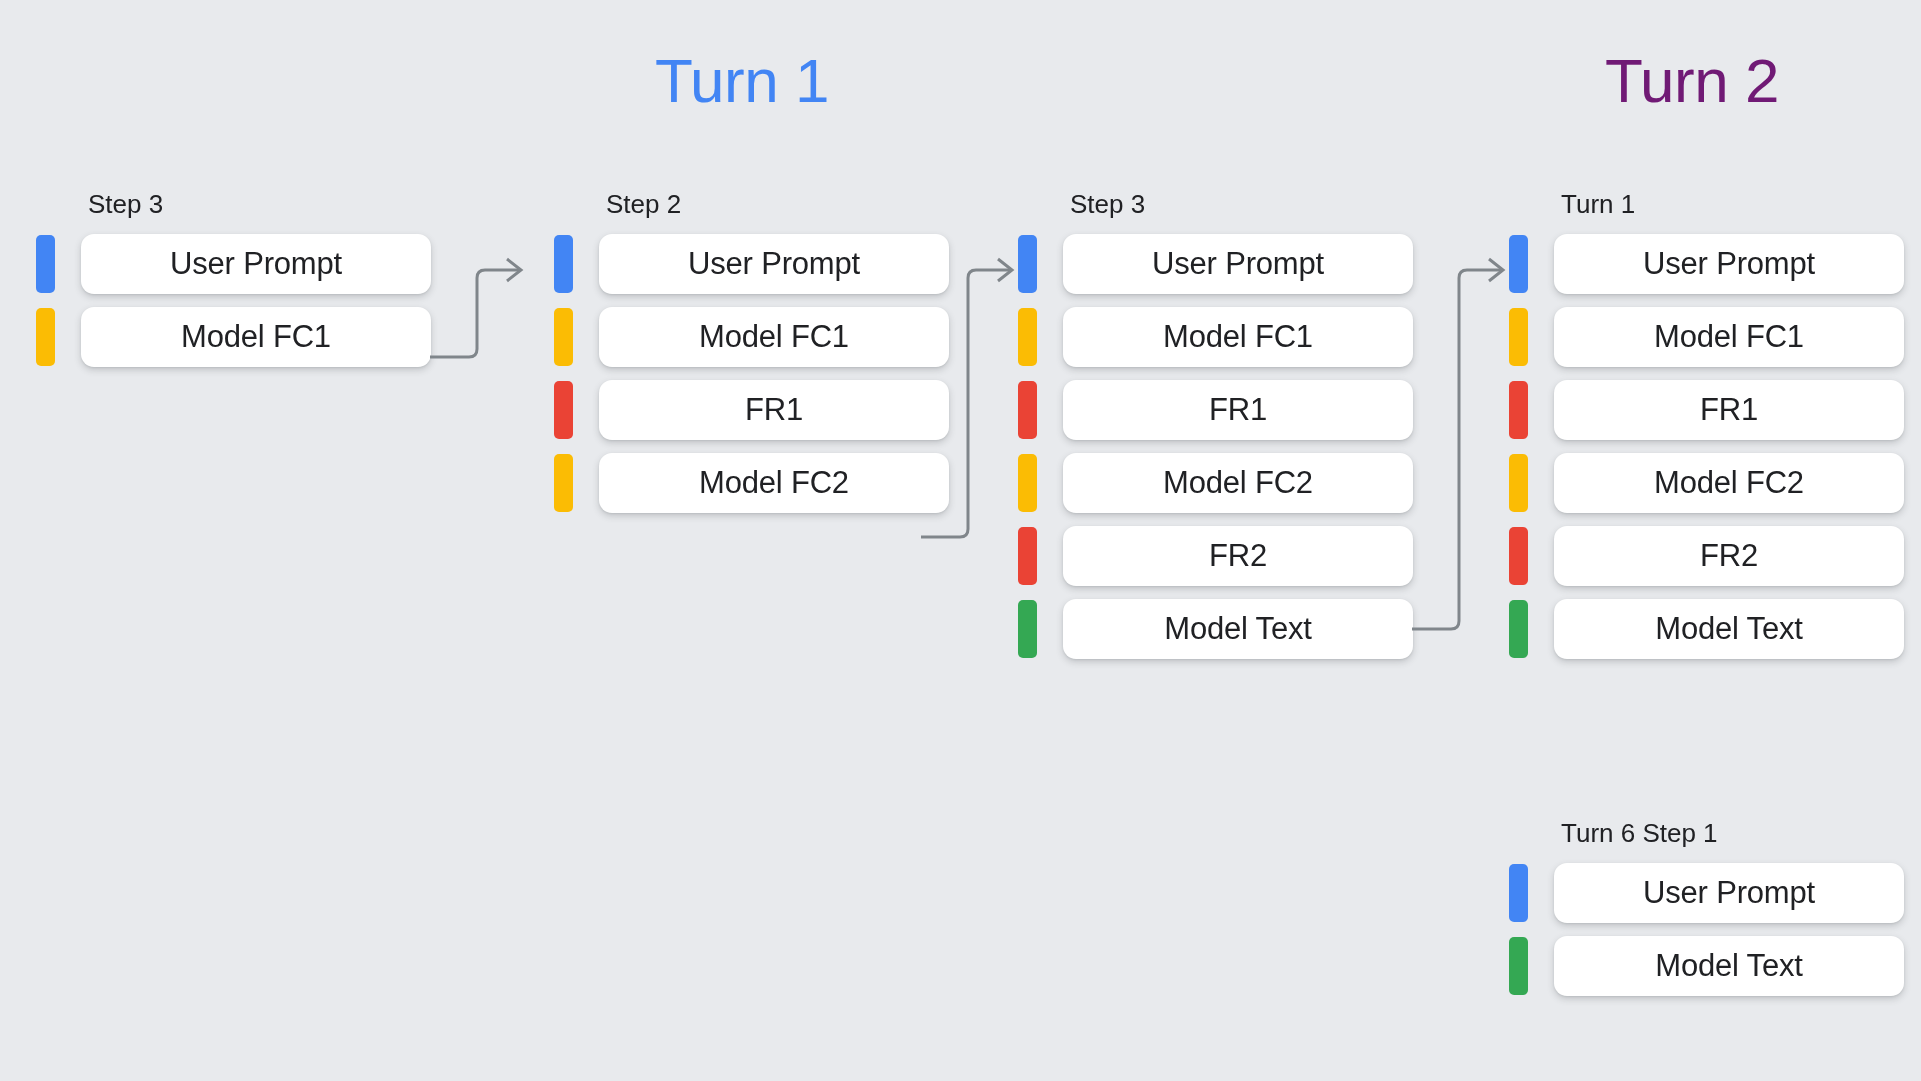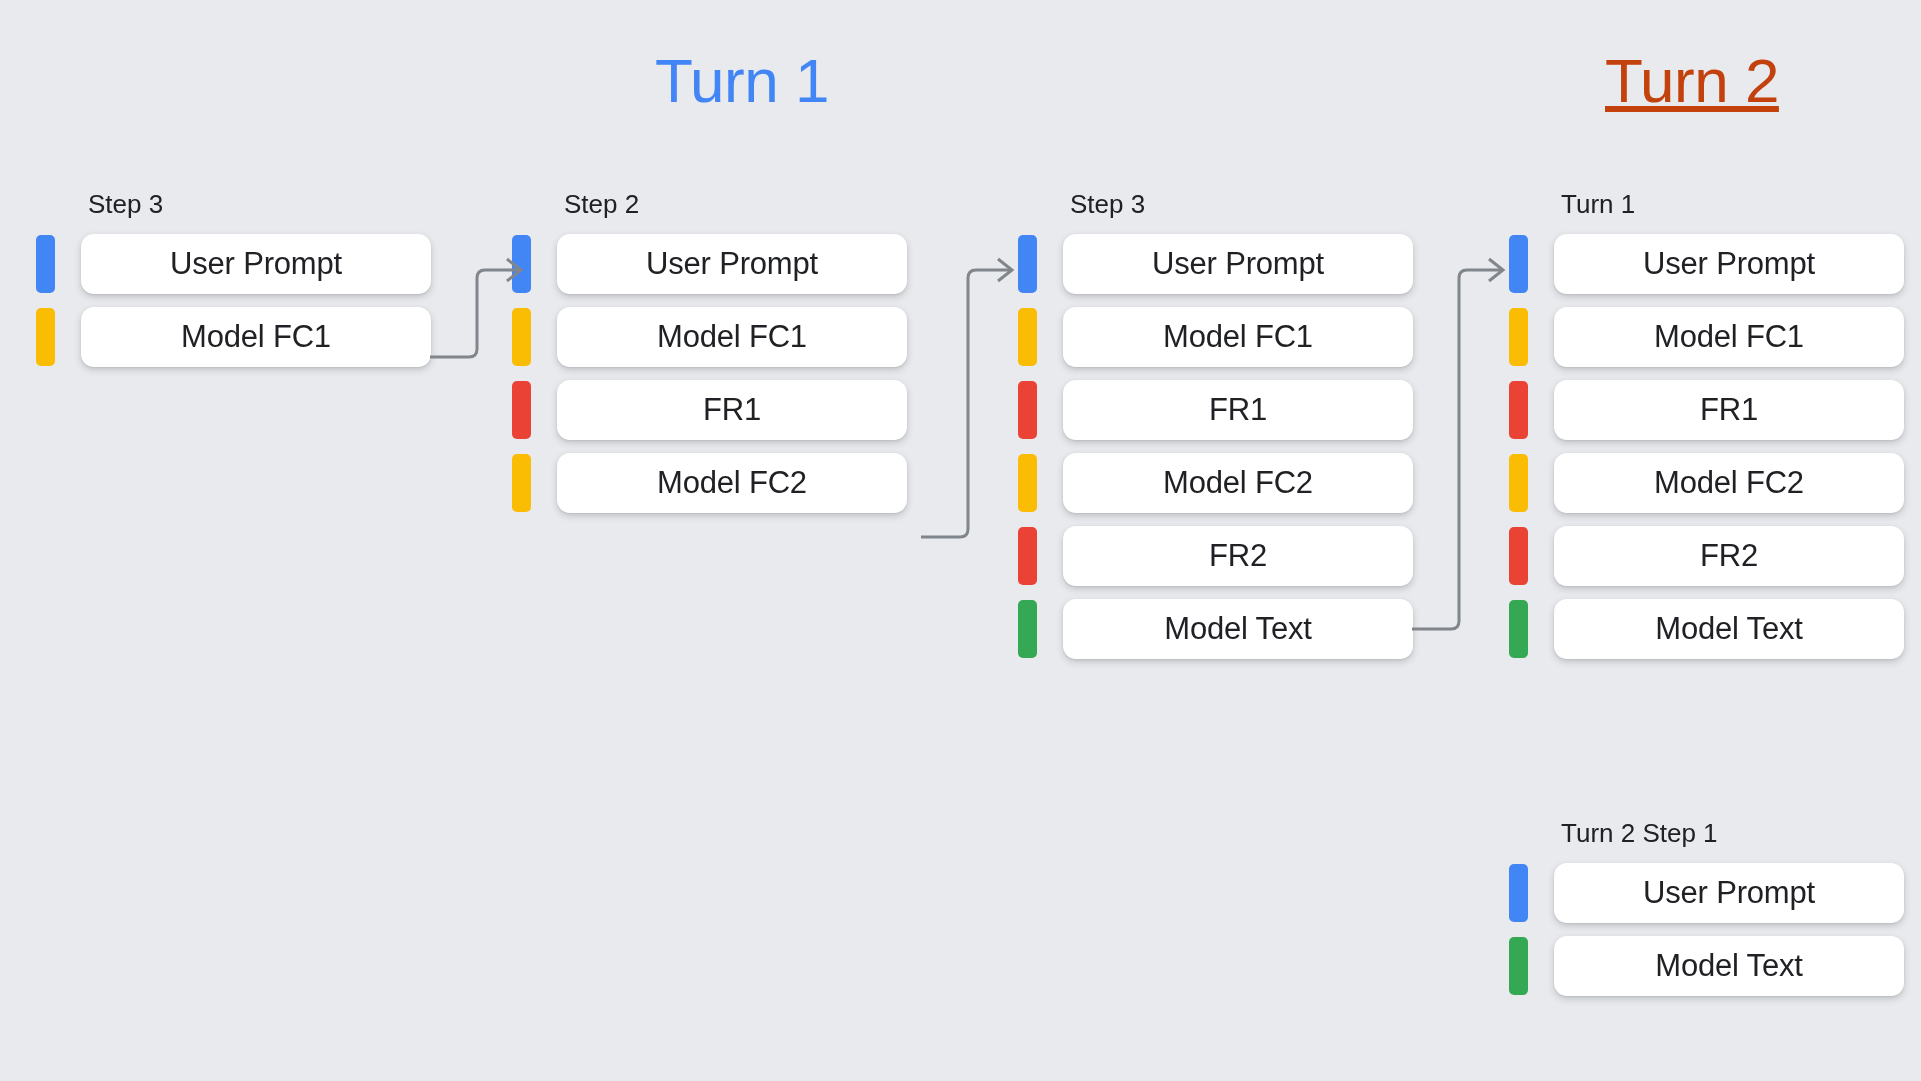--- a/index.html
+++ b/index.html
@@ -97,33 +97,33 @@
     fill: none;
     stroke: #80868b;
     stroke-width: 3;
   }
 </style>
 </head>
 <body>
 
 <div id="canvas">
     <div class="turn-header" style="left: 655px; top: 50px; color: rgb(66, 133, 244);">Turn 1</div>
-    <div class="turn-header" style="left: 1605px; top: 50px; color: #c2410c; text-decoration: underline;">Turn 2</div>
+    <div class="turn-header" style="left: 1605px; top: 50px; color: #701a75;">Turn 2</div>
     <div class="column" style="left: 36px; top: 233px; height: 146px;">
       <div class="col-label">Step 3</div>
       <div class="row" style="top: 0px;">
         <div class="bar" style="background: rgb(66, 133, 244);"></div>
         <div class="card">User Prompt</div>
       </div>
       <div class="row" style="top: 73px;">
         <div class="bar" style="background: rgb(251, 188, 4);"></div>
         <div class="card">Model FC1</div>
       </div>
     </div>
-    <div class="column" style="left: 512px; top: 233px; height: 292px;">
+    <div class="column" style="left: 554px; top: 233px; height: 292px;">
       <div class="col-label">Step 2</div>
       <div class="row" style="top: 0px;">
         <div class="bar" style="background: rgb(66, 133, 244);"></div>
         <div class="card">User Prompt</div>
       </div>
       <div class="row" style="top: 73px;">
         <div class="bar" style="background: rgb(251, 188, 4);"></div>
         <div class="card">Model FC1</div>
       </div>
       <div class="row" style="top: 146px;">
@@ -183,21 +183,21 @@
       <div class="row" style="top: 292px;">
         <div class="bar" style="background: rgb(234, 67, 53);"></div>
         <div class="card">FR2</div>
       </div>
       <div class="row" style="top: 365px;">
         <div class="bar" style="background: rgb(52, 168, 83);"></div>
         <div class="card">Model Text</div>
       </div>
     </div>
     <div class="column" style="left: 1509px; top: 862px; height: 146px;">
-      <div class="col-label">Turn 2 Step 1</div>
+      <div class="col-label">Turn 6 Step 1</div>
       <div class="row" style="top: 0px;">
         <div class="bar" style="background: rgb(66, 133, 244);"></div>
         <div class="card">User Prompt</div>
       </div>
       <div class="row" style="top: 73px;">
         <div class="bar" style="background: rgb(52, 168, 83);"></div>
         <div class="card">Model Text</div>
       </div>
     </div>
     <svg class="connector" width="127" height="127" style="left: 420px; top: 250px;">

